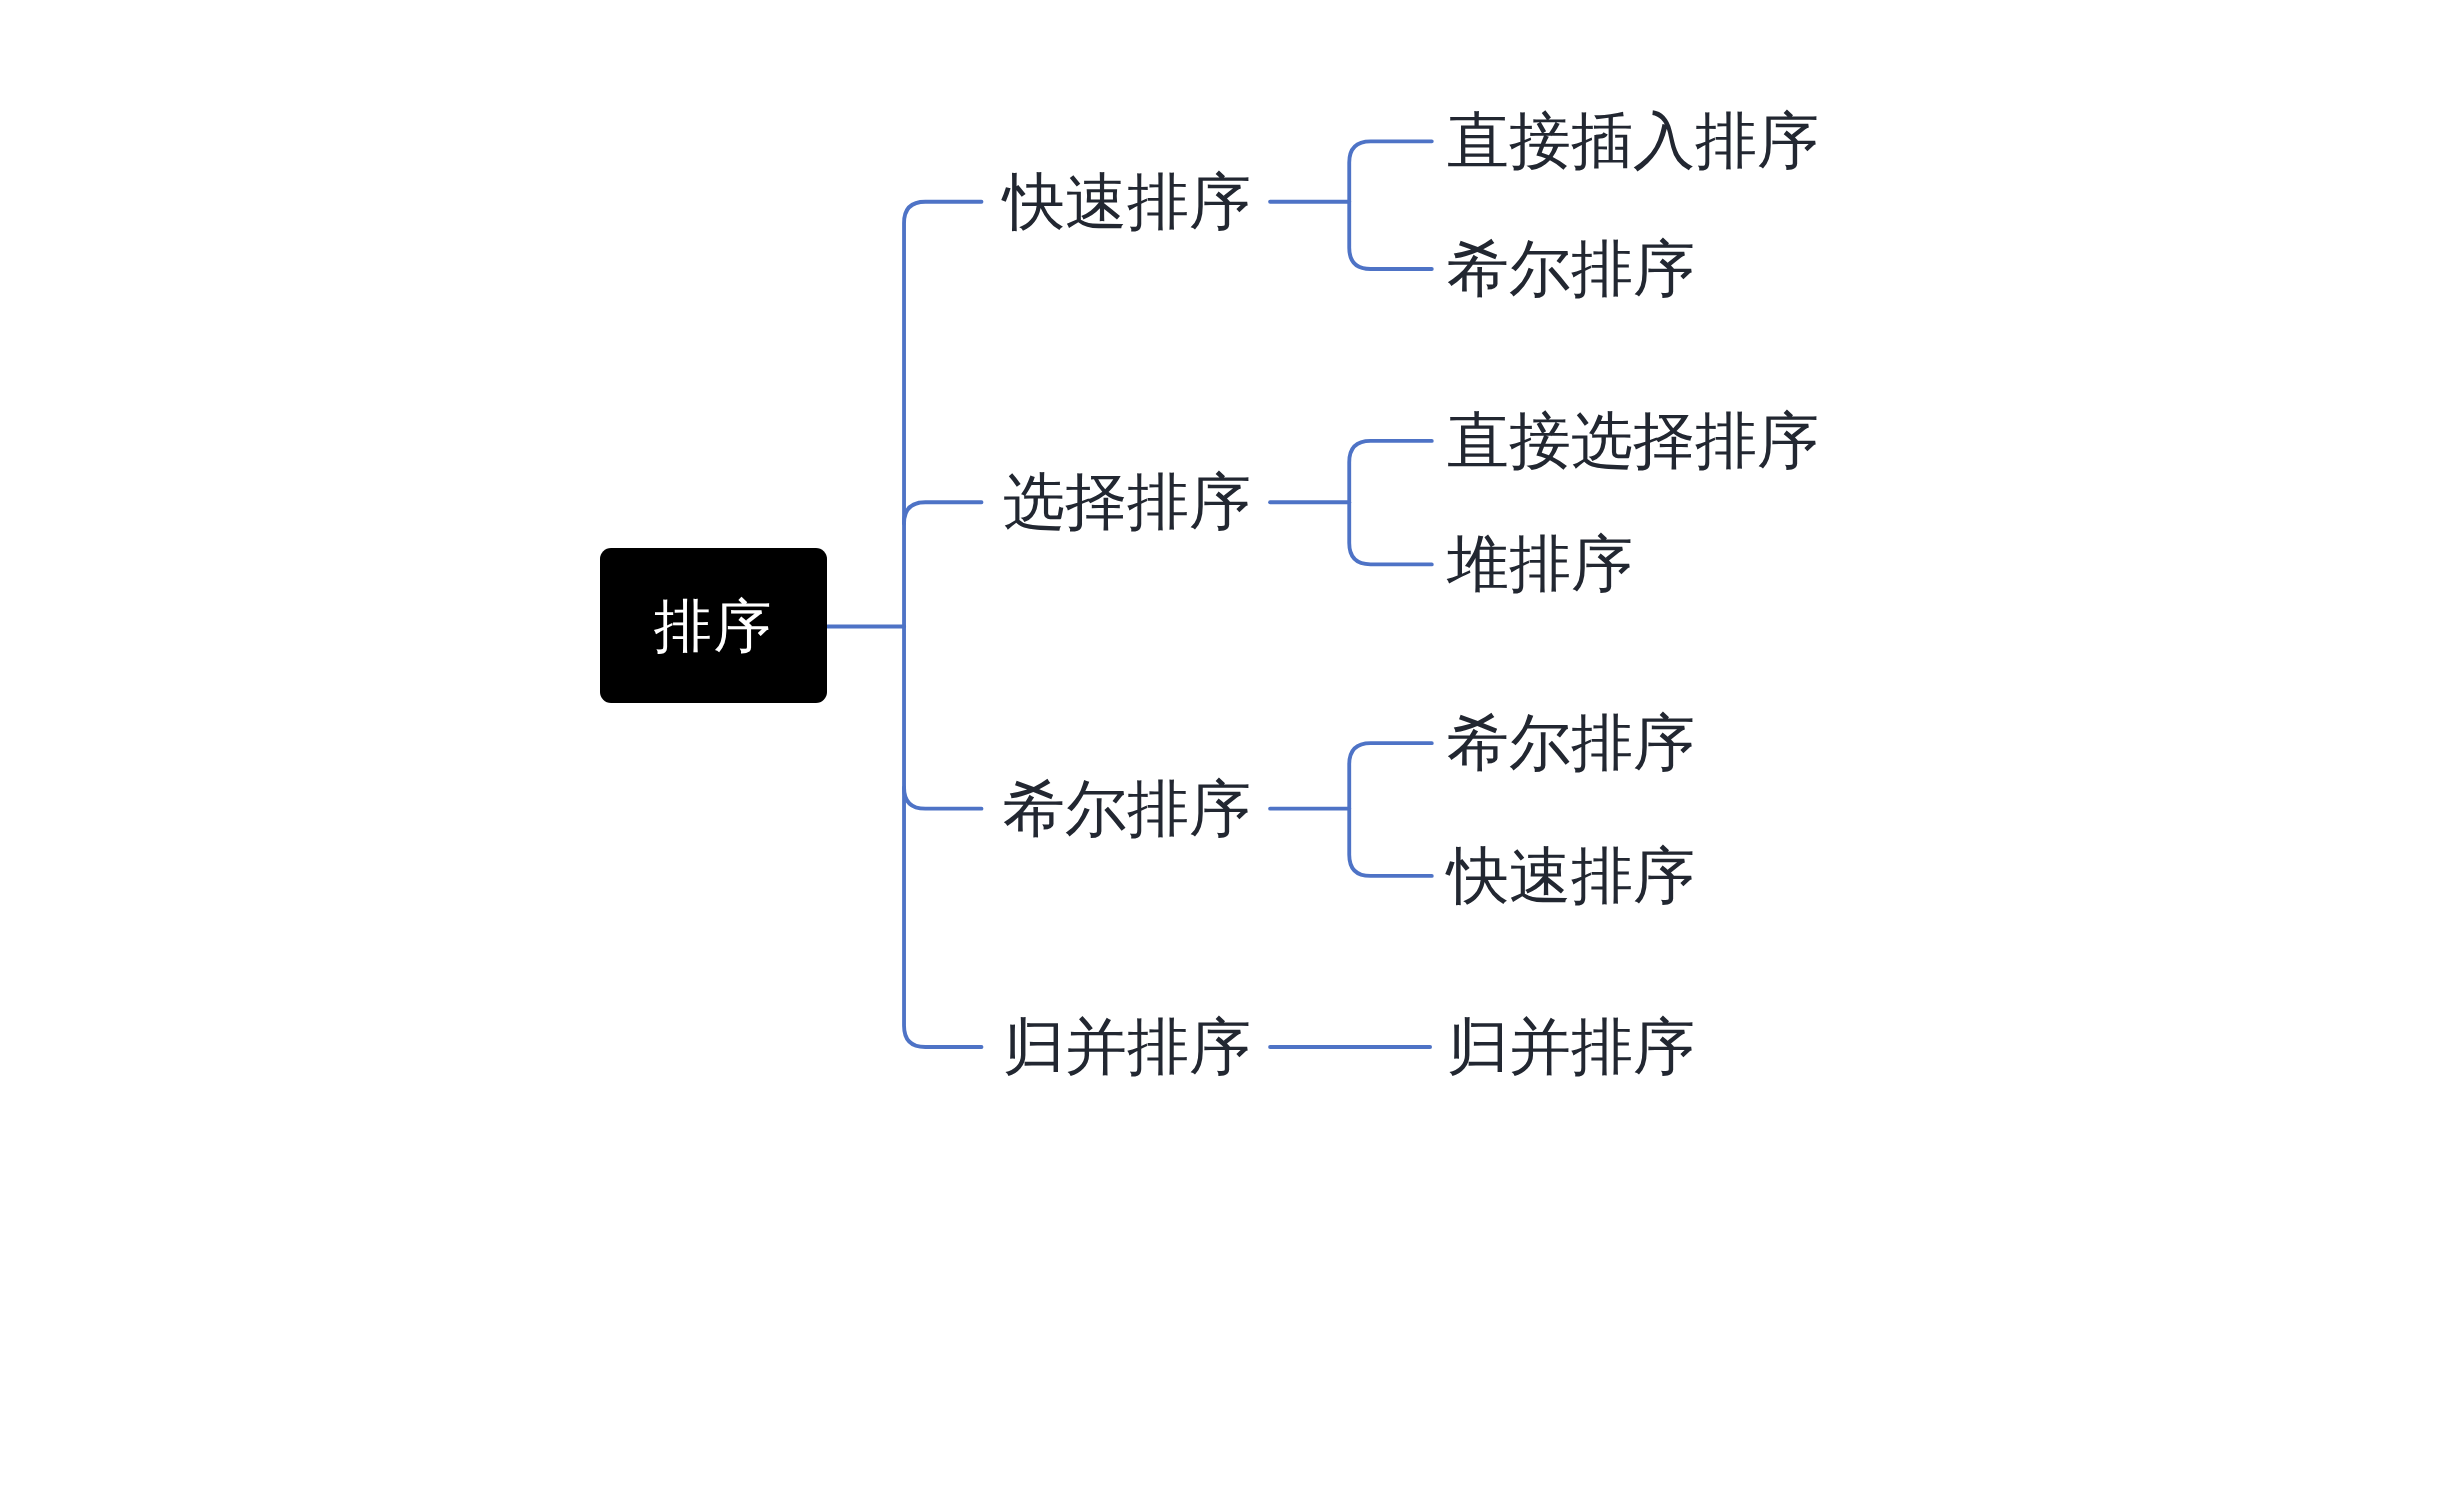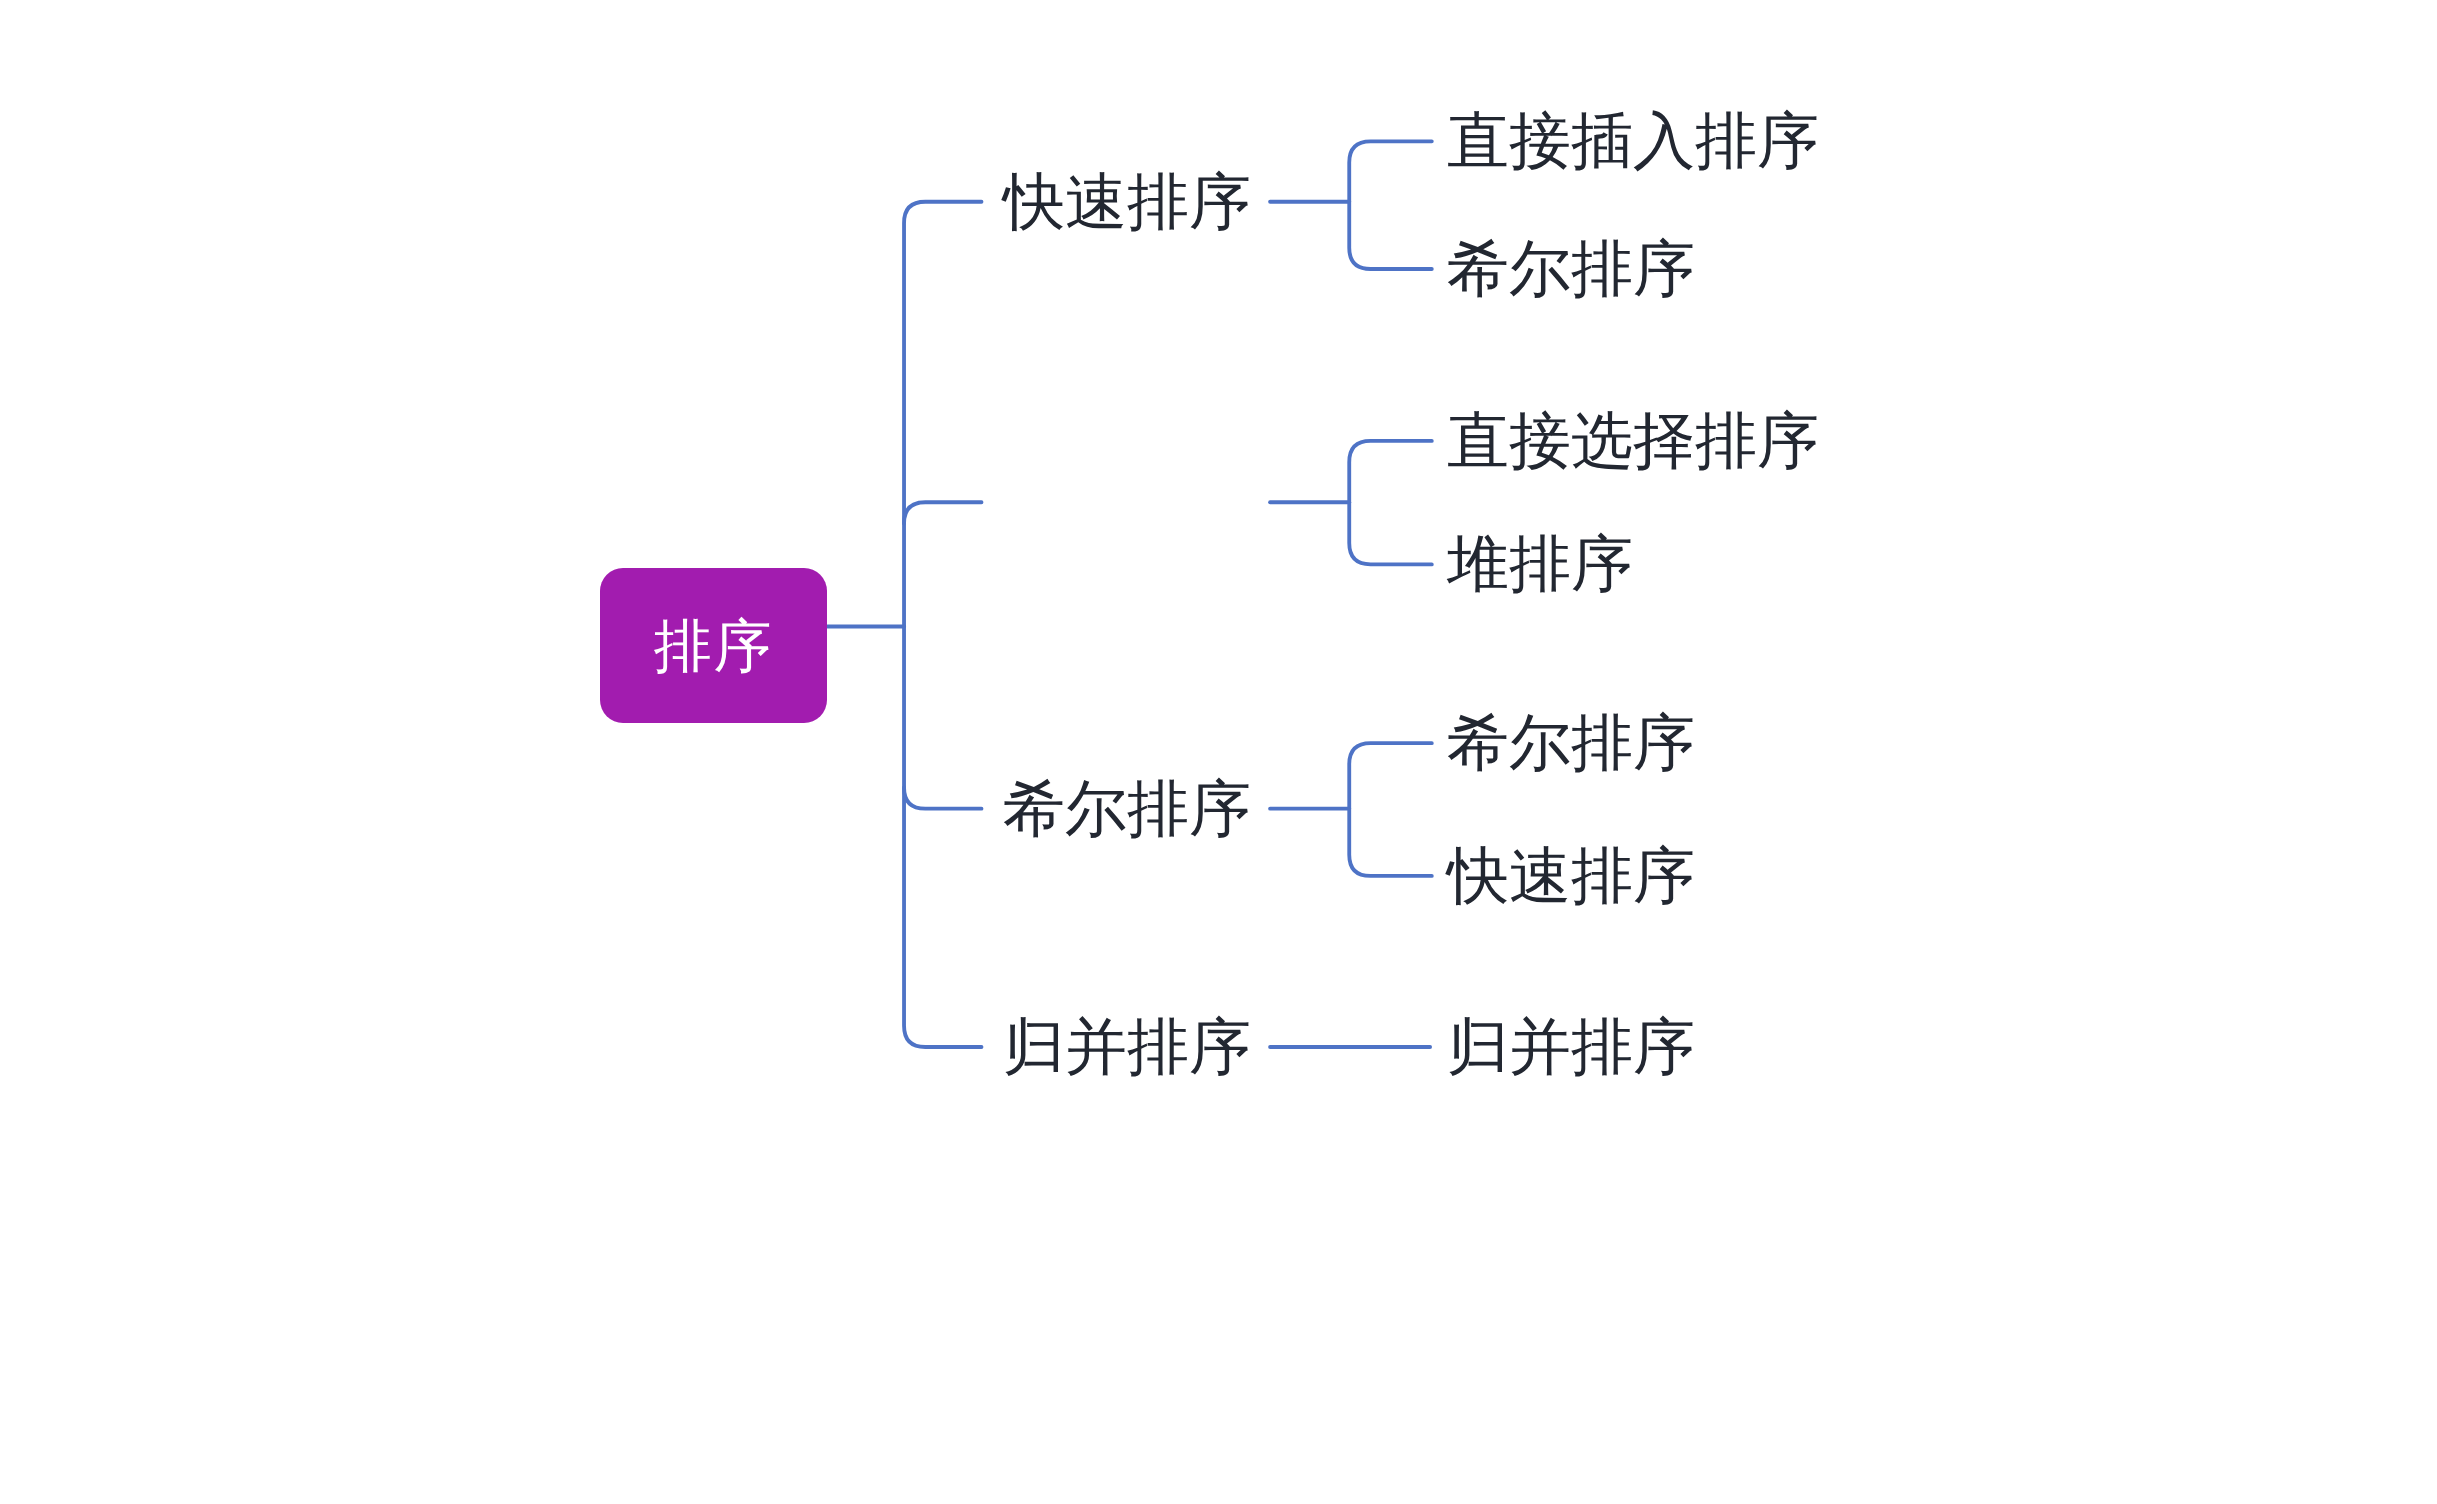--- a/index.html
+++ b/index.html
@@ -24,25 +24,25 @@
   }
   .connector-svg path {
     fill: none;
     stroke: #4E73C6;
     stroke-width: 4.5;
     stroke-linecap: round;
   }
   .root-node {
     position: absolute;
     left: 600px;
-    top: 568px;
+    top: 548px;
     width: 227px;
     height: 155px;
-    background: #a21caf;
-    border-radius: 23px;
+    background: #000000;
+    border-radius: 11px;
     color: #ffffff;
     font-size: 58px;
     line-height: 1;
     display: flex;
     align-items: center;
     justify-content: center;
     letter-spacing: 1.7px;
     cursor: default;
   }
   .node-label {
@@ -82,20 +82,21 @@
 
     <path d="M 1492 950 H 1585"></path>
     <path d="M 1682 873 H 1610 Q 1585 873 1585 898 V 1004 Q 1585 1029 1610 1029 H 1682"></path>
 
     <path d="M 1492 1230 H 1680"></path>
   </svg>
 
   <div class="root-node">排序</div>
 
   <div class="node-label branch-label" style="top:202px">快速排序</div>
+  <div class="node-label branch-label" style="top:502px">选择排序</div>
   <div class="node-label branch-label" style="top:809px">希尔排序</div>
   <div class="node-label branch-label" style="top:1047px">归并排序</div>
 
   <div class="node-label leaf-label" style="top:141px">直接插入排序</div>
   <div class="node-label leaf-label" style="top:269px">希尔排序</div>
   <div class="node-label leaf-label" style="top:441px">直接选择排序</div>
   <div class="node-label leaf-label" style="top:564px">堆排序</div>
   <div class="node-label leaf-label" style="top:743px">希尔排序</div>
   <div class="node-label leaf-label" style="top:876px">快速排序</div>
   <div class="node-label leaf-label" style="top:1047px">归并排序</div>

